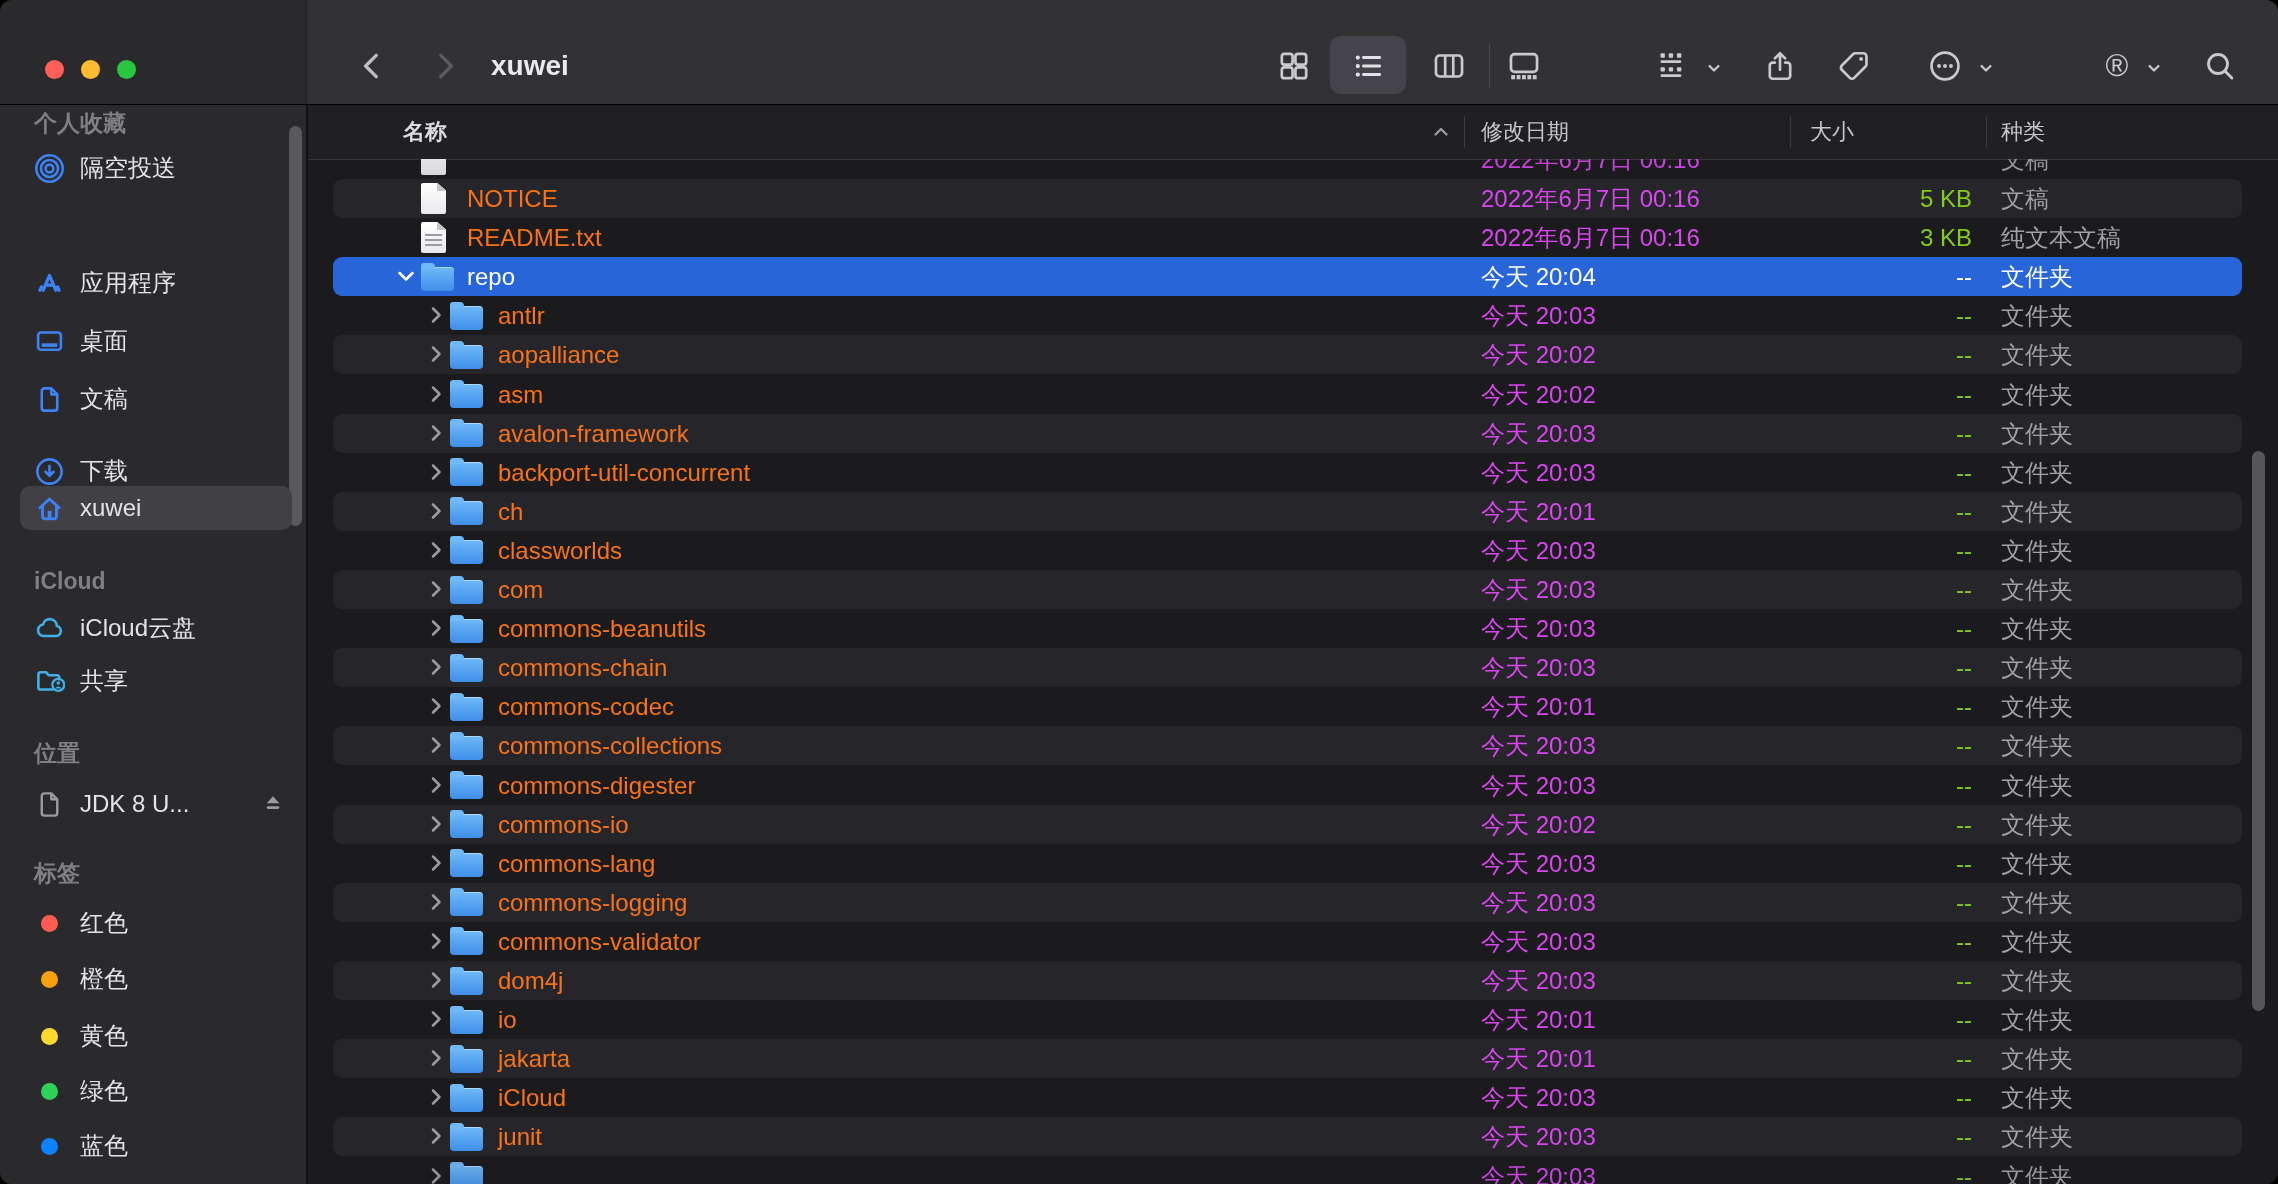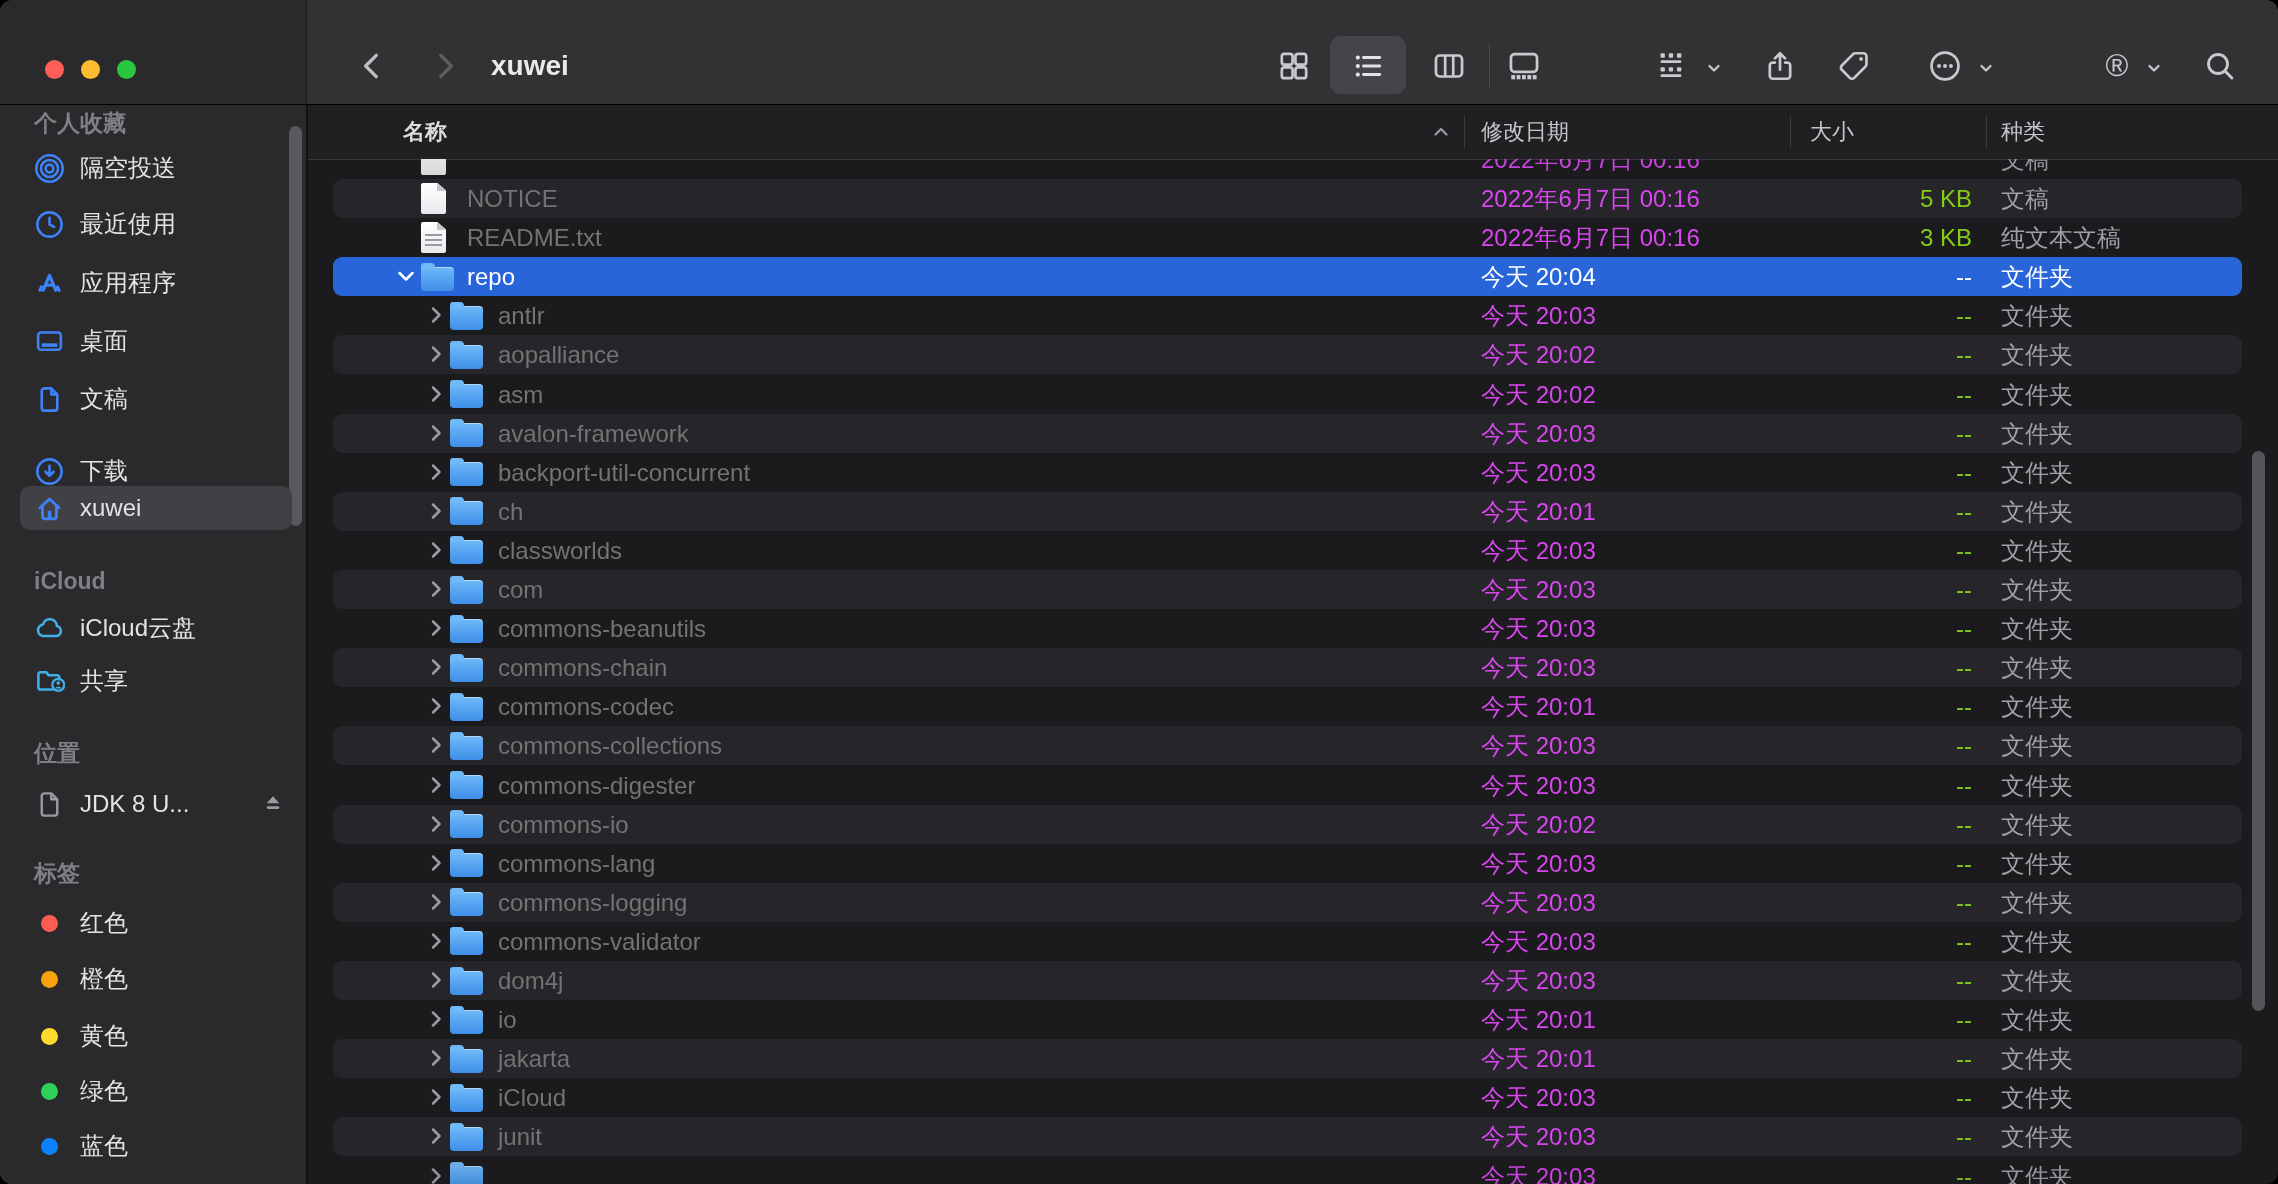--- a/index.html
+++ b/index.html
@@ -39,21 +39,21 @@
   .lheader{position:absolute;top:0;left:0;right:0;height:54px;background:#202023;border-bottom:1px solid #36363b;}
   .hcol{position:absolute;top:0;height:54px;line-height:54px;font-size:22px;color:#c6c6ca;}
   .hsort{position:absolute;left:1122px;top:16px;width:22px;height:22px;}
   .hsep{position:absolute;top:11px;width:1px;height:32px;background:#3b3b40;}
   .rows{position:absolute;top:54px;left:0;right:0;bottom:0;overflow:hidden;}
   .row{position:absolute;left:0;right:0;height:39px;font-size:24px;color:#e8e8ea;}
   .row-bg{position:absolute;left:25px;right:36px;top:0;bottom:0;border-radius:9px;}
   .row.stripe .row-bg{background:#26262a;}
   .row.selected .row-bg{background:#2765d9;}
   .cell{position:absolute;top:0;height:39px;line-height:39px;white-space:nowrap;}
-  .c-name{color:#737373;}
+  .c-name{color:#f97316;}
   .c-date{left:1173px;color:#d946ef;}
   .c-size{left:1440px;width:224px;text-align:right;color:#84cc16;}
   .c-kind{left:1693px;color:#a0a0a7;}
   .row.selected .cell{color:#fff;}
   .disc{position:absolute;top:8px;width:22px;height:22px;color:#9a9aa1;}
   .disc svg{width:22px;height:22px;display:block;}
   .row.selected .disc{color:#fff;}
   .row.top .disc{left:87px;} .row.child .disc{left:117px;}
   .row.top .c-name{left:159px;} .row.child .c-name{left:190px;}
   .icon-slot{position:absolute;top:0;height:39px;display:flex;align-items:center;}
@@ -209,29 +209,20 @@
         <div class="sb-item" style="top: 41px;">
           <span class="sb-icon">
             <svg viewBox="0 0 24 24" fill="none" stroke="#3e82f8" stroke-width="2">
               <circle cx="12" cy="12" r="3"></circle>
               <circle cx="12" cy="12" r="6.6"></circle>
               <circle cx="12" cy="12" r="10.2"></circle>
             </svg>
           </span>
           <span class="sb-label">隔空投送</span>
         </div>
-        <div class="sb-item" style="top: 97px;">
-          <span class="sb-icon">
-            <svg viewBox="0 0 24 24" fill="none" stroke="#3e82f8" stroke-width="2" stroke-linecap="round">
-              <circle cx="12" cy="12" r="9.4"></circle>
-              <path d="M12 6.8 V12 L15.6 13.9"></path>
-            </svg>
-          </span>
-          <span class="sb-label">最近使用</span>
-        </div>
         <div class="sb-item" style="top: 156px;">
           <span class="sb-icon">
             <svg viewBox="0 0 24 24" fill="none" stroke="#3e82f8" stroke-width="2.5" stroke-linecap="round" stroke-linejoin="round">
               <path d="M7.2 17.2 L12 5.8 L16.8 17.2"></path>
               <path d="M9 13.2 H15"></path>
               <path d="M4.6 17.2 L5.8 14.6 M19.4 17.2 L18.2 14.6"></path>
             </svg>
           </span>
           <span class="sb-label">应用程序</span>
         </div>

